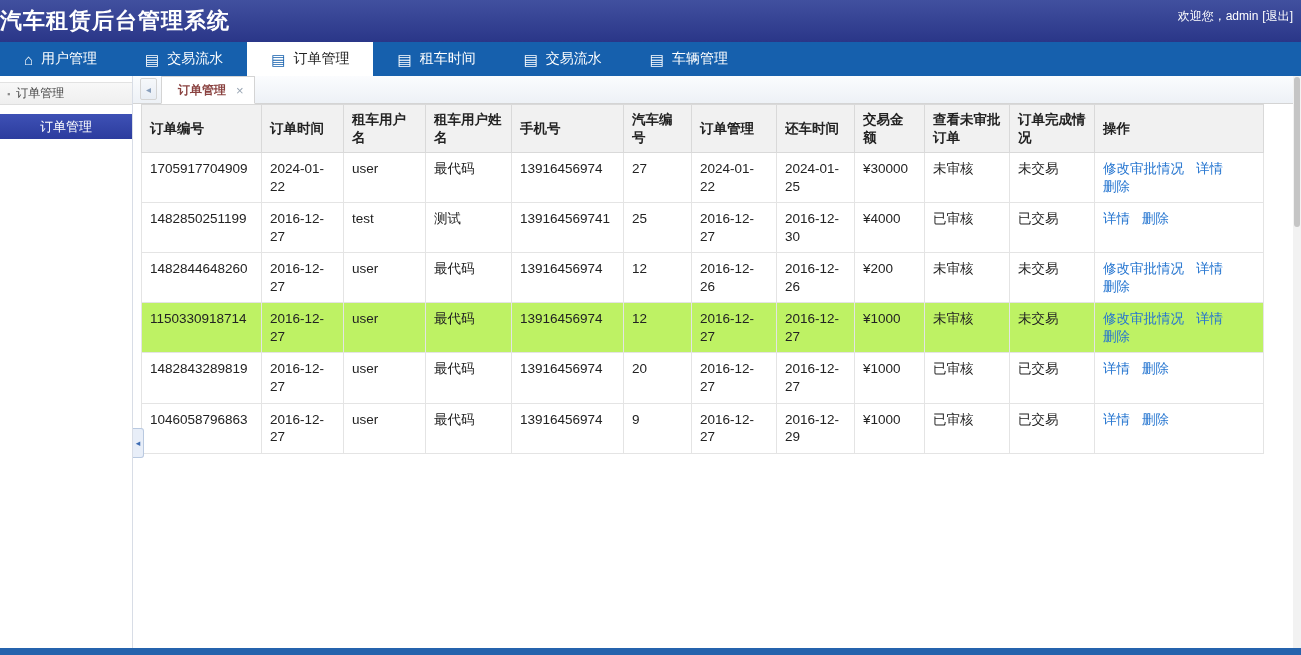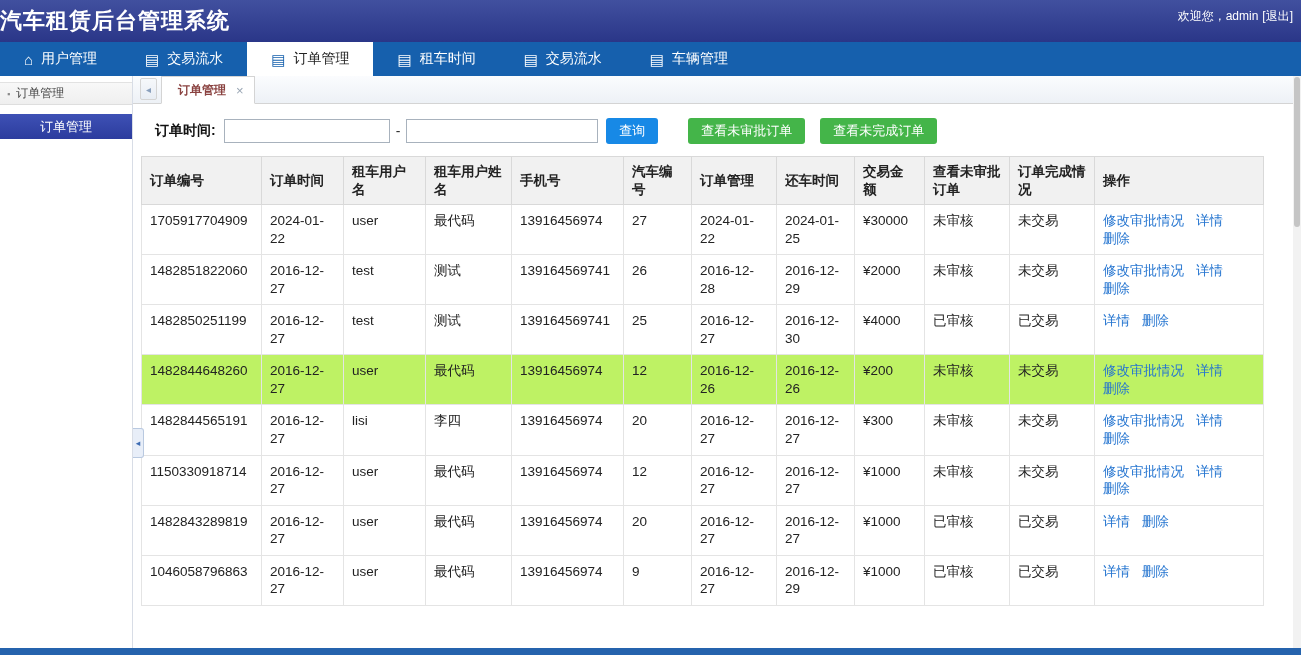--- a/index.html
+++ b/index.html
@@ -116,29 +116,20 @@
       <div class="tabstrip">
         <div class="tab-scroll">
           <span>◂</span>
         </div>
         <div class="tab active">
           <span>订单管理</span>
           <span class="tab-close">×</span>
         </div>
       </div>
 
-      <div class="searchbar">
-        <label>订单时间:</label>
-        <input type="text" value="" style="">
-        <span class="dash">-</span>
-        <input type="text" class="wide" value="" style="">
-        <button class="btn-blue">查询</button>
-        <button class="btn-green first">查看未审批订单</button>
-        <button class="btn-green">查看未完成订单</button>
-      </div>
 
       <table class="grid">
         <colgroup>
           <col style="width:120px">
             <col style="width:82px">
             <col style="width:82px">
             <col style="width:86px">
           <col style="width:112px">
             <col style="width:68px">
             <col style="width:85px">
@@ -173,34 +164,20 @@
               <td>13916456974</td>
               <td>27</td>
               <td>2024-01-22</td>
               <td>2024-01-25</td>
               <td>¥30000</td>
               <td>未审核</td>
               <td>未交易</td>
               <td class="ops"><a>修改审批情况</a><a>详情</a><a>删除</a></td>
             </tr>
             <tr>
-              <td>1482851822060</td>
-              <td>2016-12-27</td>
-              <td>test</td>
-              <td>测试</td>
-              <td>139164569741</td>
-              <td>26</td>
-              <td>2016-12-28</td>
-              <td>2016-12-29</td>
-              <td>¥2000</td>
-              <td>未审核</td>
-              <td>未交易</td>
-              <td class="ops"><a>修改审批情况</a><a>详情</a><a>删除</a></td>
-            </tr>
-            <tr>
               <td>1482850251199</td>
               <td>2016-12-27</td>
               <td>test</td>
               <td>测试</td>
               <td>139164569741</td>
               <td>25</td>
               <td>2016-12-27</td>
               <td>2016-12-30</td>
               <td>¥4000</td>
               <td>已审核</td>
@@ -215,34 +192,20 @@
               <td>13916456974</td>
               <td>12</td>
               <td>2016-12-26</td>
               <td>2016-12-26</td>
               <td>¥200</td>
               <td>未审核</td>
               <td>未交易</td>
               <td class="ops"><a>修改审批情况</a><a>详情</a><a>删除</a></td>
             </tr>
             <tr>
-              <td>1482844565191</td>
-              <td>2016-12-27</td>
-              <td>lisi</td>
-              <td>李四</td>
-              <td>13916456974</td>
-              <td>20</td>
-              <td>2016-12-27</td>
-              <td>2016-12-27</td>
-              <td>¥300</td>
-              <td>未审核</td>
-              <td>未交易</td>
-              <td class="ops"><a>修改审批情况</a><a>详情</a><a>删除</a></td>
-            </tr>
-            <tr>
               <td>1150330918714</td>
               <td>2016-12-27</td>
               <td>user</td>
               <td>最代码</td>
               <td>13916456974</td>
               <td>12</td>
               <td>2016-12-27</td>
               <td>2016-12-27</td>
               <td>¥1000</td>
               <td>未审核</td>

